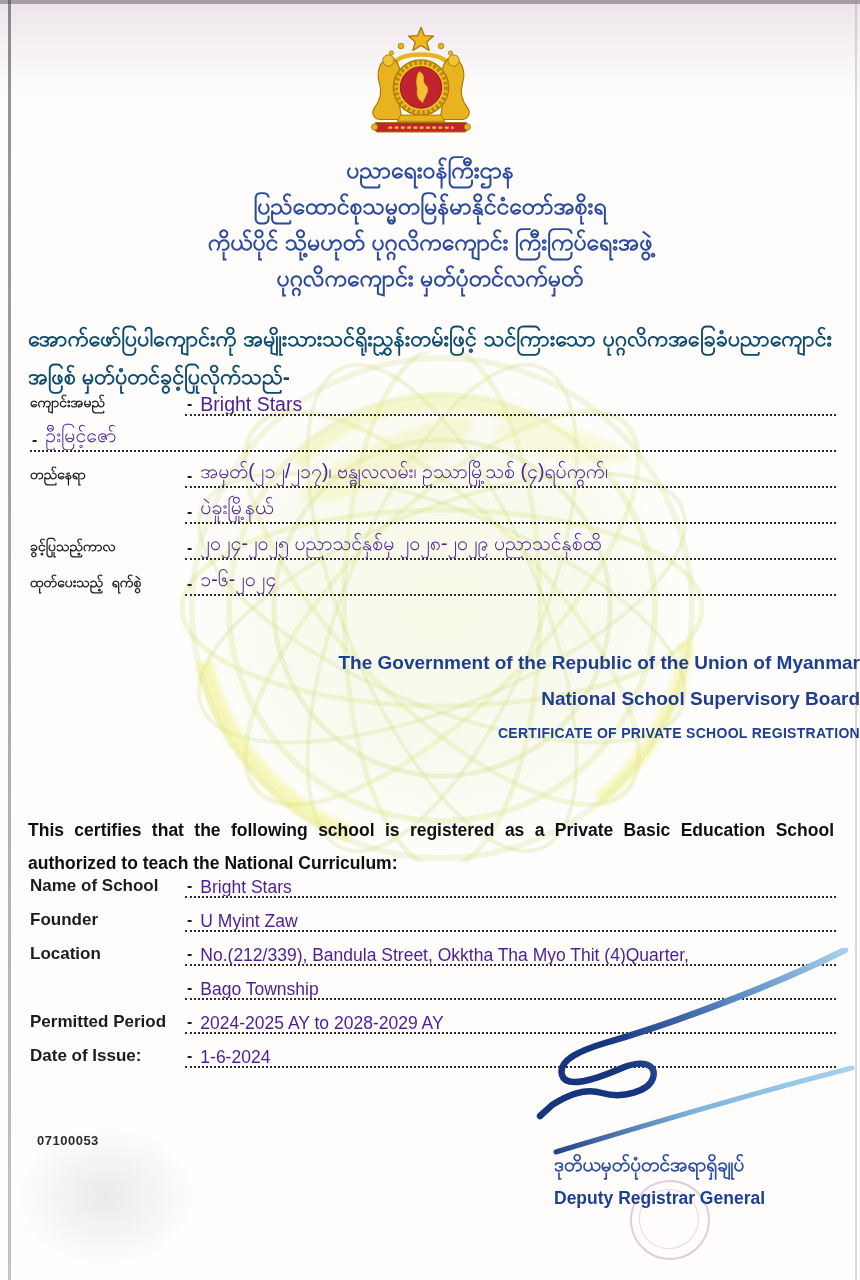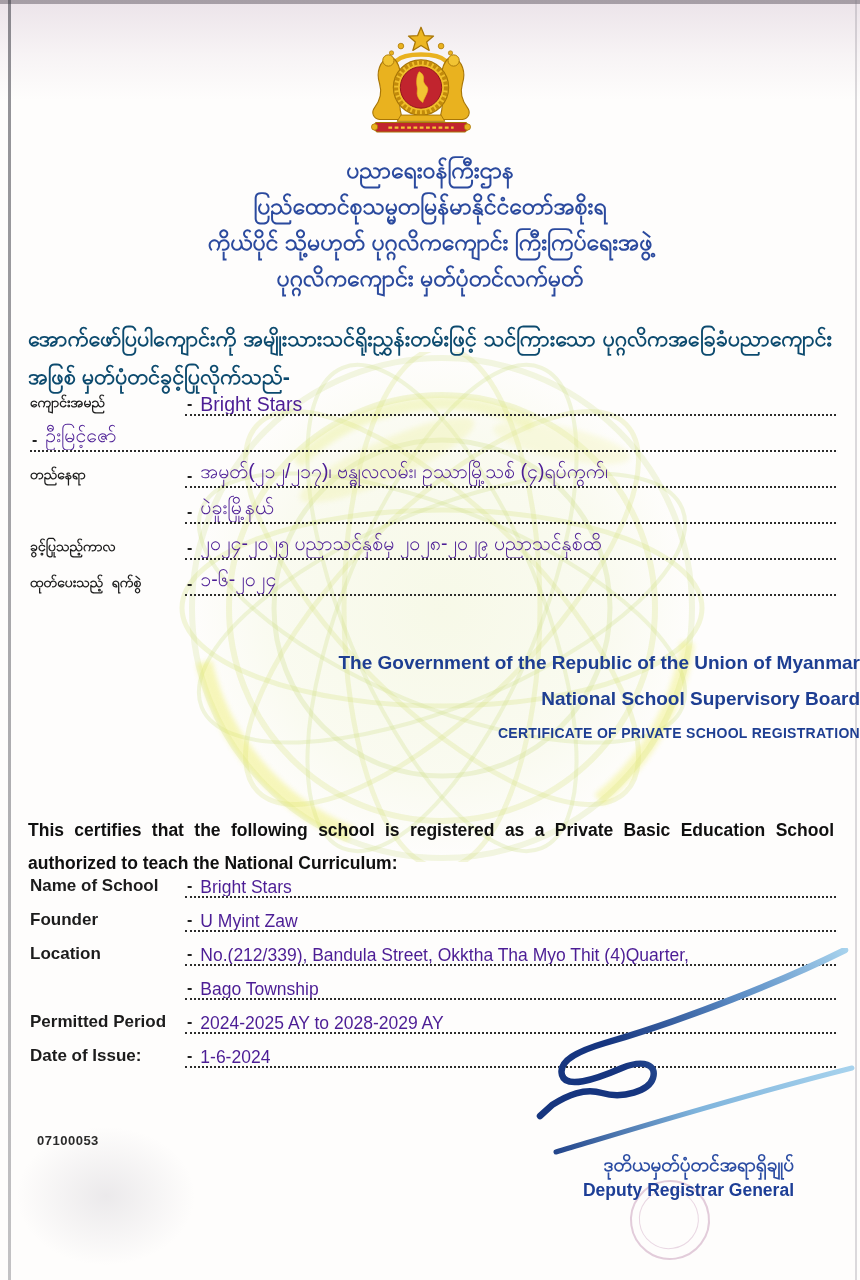--- a/index.html
+++ b/index.html
@@ -51,23 +51,23 @@
   
   .en-headers{position:absolute;left:0;top:645px;width:100%;text-align:center;
     color:#1e3e92;font-weight:bold;}
   .en-headers .h{font-size:19px;line-height:35.5px;text-align:right;}
   .en-headers .h.cert{font-size:14px;letter-spacing:.3px;}
   .en-intro{position:absolute;left:28px;top:814px;width:806px;font-size:17.5px;
     font-weight:bold;color:#101010;line-height:33px;text-align:justify;}
   
   .serial{position:absolute;left:30px;top:1133px;font-size:13px;font-weight:bold;
     color:#2b2b2b;letter-spacing:.5px;z-index:2;margin-left:7px;}
-  .sign-block{position:absolute;left:538px;top:1152px;width:256px;text-align:right;z-index:3;}
+  .sign-block{position:absolute;left:554px;top:1152px;width:256px;text-align:left;z-index:3;}
   .sign-block .bm-title{font-size:19px;font-weight:bold;color:#2c4da3;}
-  .sign-block .en-title{font-size:17.5px;font-weight:bold;color:#1d3e96;}
+  .sign-block .en-title{font-size:17.5px;font-weight:bold;color:#1d3e96;margin-top:8px;}
 </style>
 </head>
 <body>
 
 <div class="page">
 
   <div class="scan-top-band"></div>
   <div class="scan-top-line"></div>
   <div class="scan-left-line"></div>
   <div class="scan-right-line"></div>

